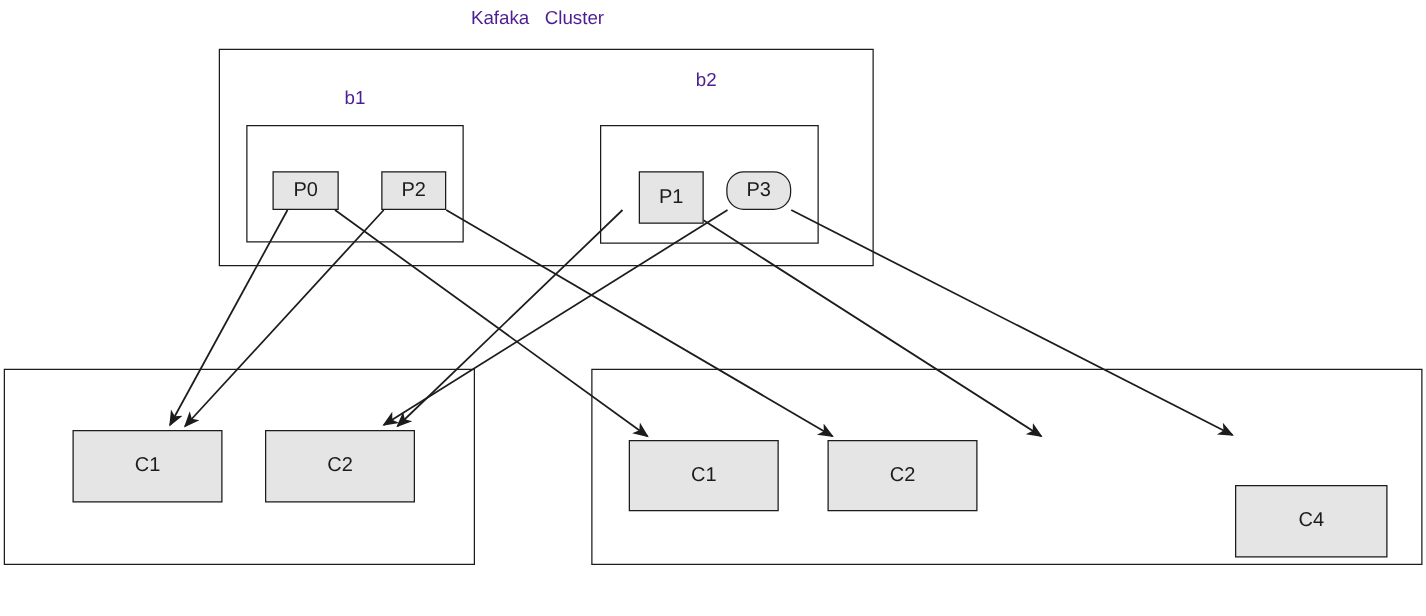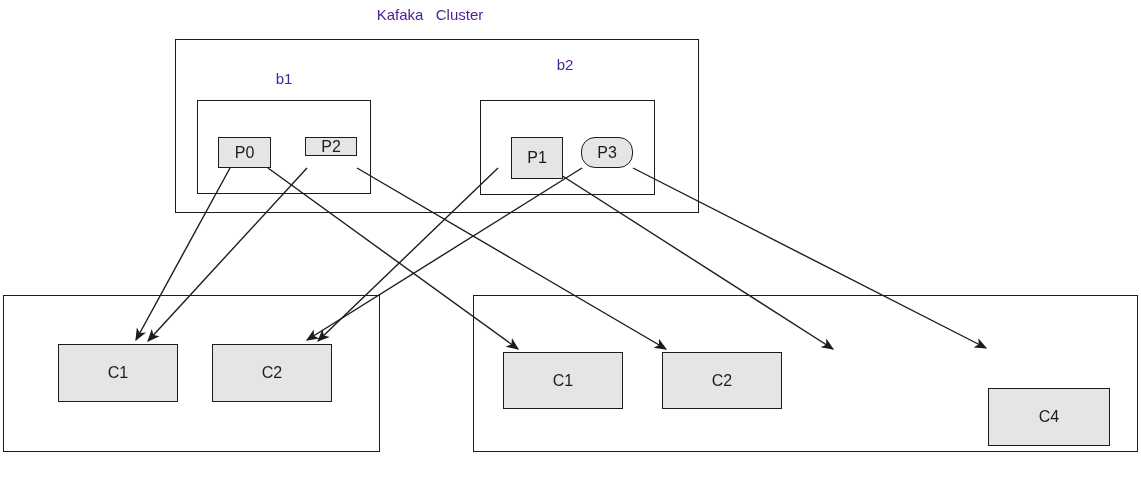--- a/index.html
+++ b/index.html
@@ -36,21 +36,21 @@
   .wide{word-spacing:2px;}
 
   
   #title            {left:430px; top:7px;}
   #cluster-box      {left:175px; top:39px;  width:524px; height:174px;}
   #b1-label         {left:284px; top:71px;}
   #b2-label         {left:565px; top:57px;}
   #b1-box           {left:197px; top:100px; width:174px; height:94px;}
   #b2-box           {left:480px; top:100px; width:175px; height:95px;}
   #p0-box           {left:218px; top:137px; width:53px;  height:31px;}
-  #p2-box           {left:305px; top:137px; width:52px;  height:19px;}
+  #p2-box           {left:305px; top:137px; width:52px;  height:31px;}
   #p1-box           {left:511px; top:137px; width:52px;  height:42px;}
   #p3-box           {left:581px; top:137px; width:52px;  height:31px;border-radius:14px;}
 
   
   #g1-box           {left:3px;   top:295px; width:377px; height:157px;}
   #g1c1-box         {left:58px;  top:344px; width:120px; height:58px;}
   #g1c2-box         {left:212px; top:344px; width:120px; height:58px;}
   #g1-label         {left:190px; top:466px;}
 
   

